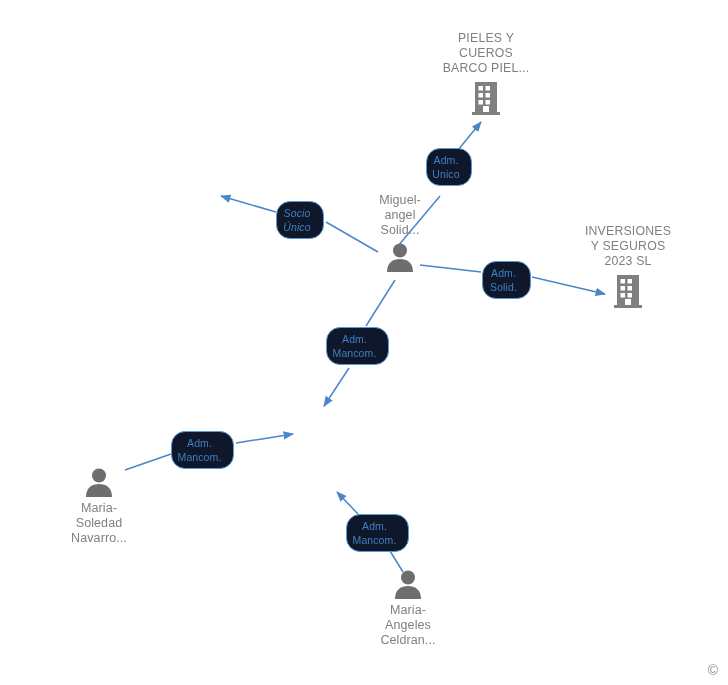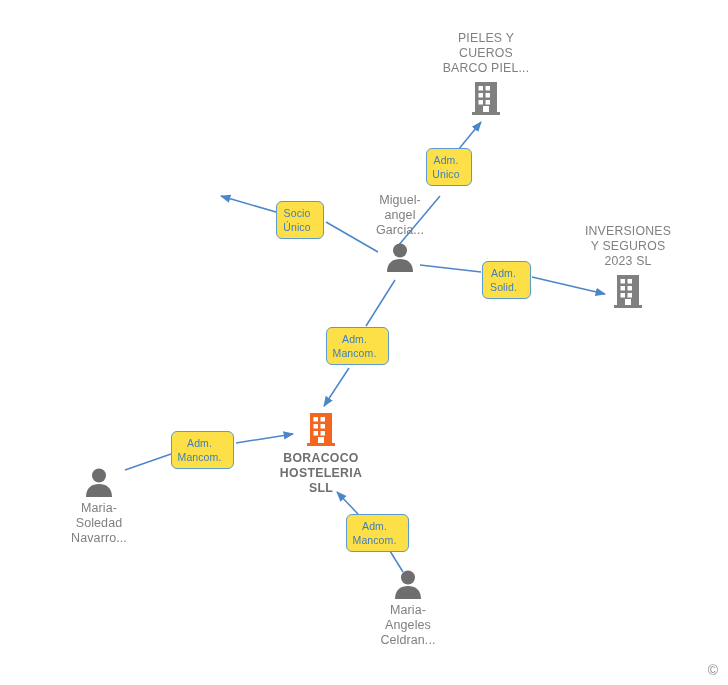--- a/index.html
+++ b/index.html
@@ -48,22 +48,22 @@
   .node.label-top .node-label{order:0;margin-bottom:4px;}
   .node.label-top .node-icon{order:1;}
   .node.label-bottom .node-icon{order:0;}
   .node.label-bottom .node-label{order:1;margin-top:4px;}
 
   
   .edge-chip{
     position:absolute;
     box-sizing:border-box;
     border:1.4px solid #5b9bd5;
-    border-radius:6px;
-    background:#fde047;
+    border-radius:14px;
+    background:#0f172a;
     color:#3f7fc1;
     font-size:10.5px;
     line-height:14px;
     text-align:center;
     padding:4px 6px 4px 0;
     white-space:pre-line;
     letter-spacing:.1px;
   }
 
   
@@ -154,47 +154,29 @@
         <rect x="8.5" y="20" width="4.5" height="4.5" fill="#ffffff"></rect>
         <rect x="15.5" y="20" width="4.5" height="4.5" fill="#ffffff"></rect>
         <rect x="13" y="26" width="6" height="6" fill="#ffffff"></rect>
       </svg>
     </span>
   </div>
 
   <div class="node label-top" style="left:340px;top:193px;">
     <div class="node-label">Miguel-
 angel
-Garcia...</div>
+Solid...</div>
     <span class="node-icon">
       <svg width="32" height="30" viewBox="0 0 32 30" xmlns="http://www.w3.org/2000/svg">
         <circle cx="16" cy="8.5" r="7" fill="#6e6e6e"></circle>
         <path d="M 3 30 C 3 20.5 9 17 16 17 C 23 17 29 20.5 29 30 Z" fill="#6e6e6e"></path>
       </svg>
     </span>
   </div>
 
-  <div class="node label-bottom" style="left:261px;top:411px;">
-    <span class="node-icon">
-      <svg width="32" height="36" viewBox="0 0 32 36" xmlns="http://www.w3.org/2000/svg">
-        <rect x="5" y="2" width="22" height="30" fill="#F4651F"></rect>
-        <rect x="2" y="32" width="28" height="3" fill="#F4651F"></rect>
-        <rect x="8.5" y="6" width="4.5" height="4.5" fill="#ffffff"></rect>
-        <rect x="15.5" y="6" width="4.5" height="4.5" fill="#ffffff"></rect>
-        <rect x="8.5" y="13" width="4.5" height="4.5" fill="#ffffff"></rect>
-        <rect x="15.5" y="13" width="4.5" height="4.5" fill="#ffffff"></rect>
-        <rect x="8.5" y="20" width="4.5" height="4.5" fill="#ffffff"></rect>
-        <rect x="15.5" y="20" width="4.5" height="4.5" fill="#ffffff"></rect>
-        <rect x="13" y="26" width="6" height="6" fill="#ffffff"></rect>
-      </svg>
-    </span>
-    <div class="node-label focal">BORACOCO
-HOSTELERIA
-SLL</div>
-  </div>
 
   <div class="node label-bottom" style="left:39px;top:467px;">
     <span class="node-icon">
       <svg width="32" height="30" viewBox="0 0 32 30" xmlns="http://www.w3.org/2000/svg">
         <circle cx="16" cy="8.5" r="7" fill="#6e6e6e"></circle>
         <path d="M 3 30 C 3 20.5 9 17 16 17 C 23 17 29 20.5 29 30 Z" fill="#6e6e6e"></path>
       </svg>
     </span>
     <div class="node-label">Maria-
 Soledad
@@ -209,21 +191,21 @@
       </svg>
     </span>
     <div class="node-label">Maria-
 Angeles
 Celdran...</div>
   </div>
 
   <div class="edge-chip" style="left:426px;top:148px;width:46px;">Adm.
 Unico</div>
 
-  <div class="edge-chip" style="left:276px;top:201px;width:48px;">Socio
+  <div class="edge-chip" style="left:276px;top:201px;width:48px;font-style:italic;">Socio
 Único</div>
 
   <div class="edge-chip" style="left:482px;top:261px;width:49px;">Adm.
 Solid.</div>
 
   <div class="edge-chip" style="left:326px;top:327px;width:63px;">Adm.
 Mancom.</div>
 
   <div class="edge-chip" style="left:171px;top:431px;width:63px;">Adm.
 Mancom.</div>

